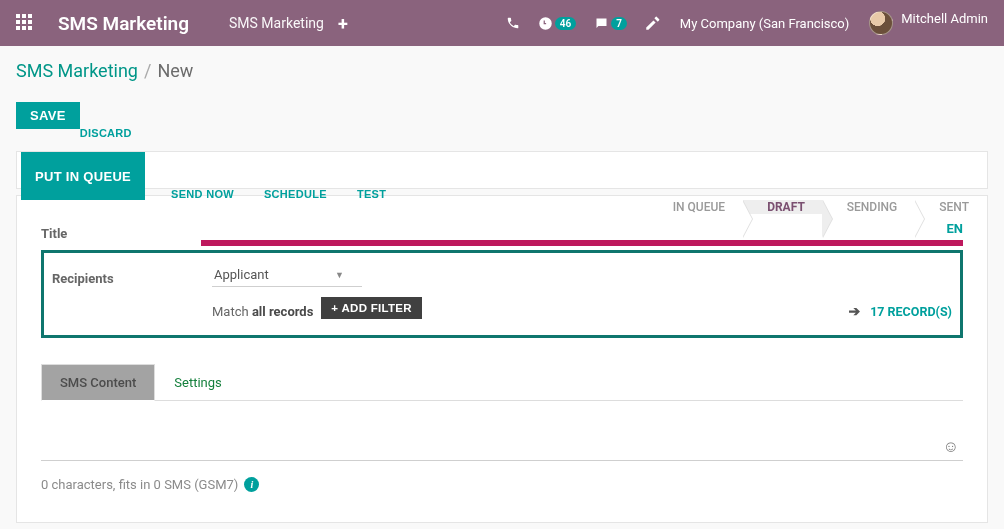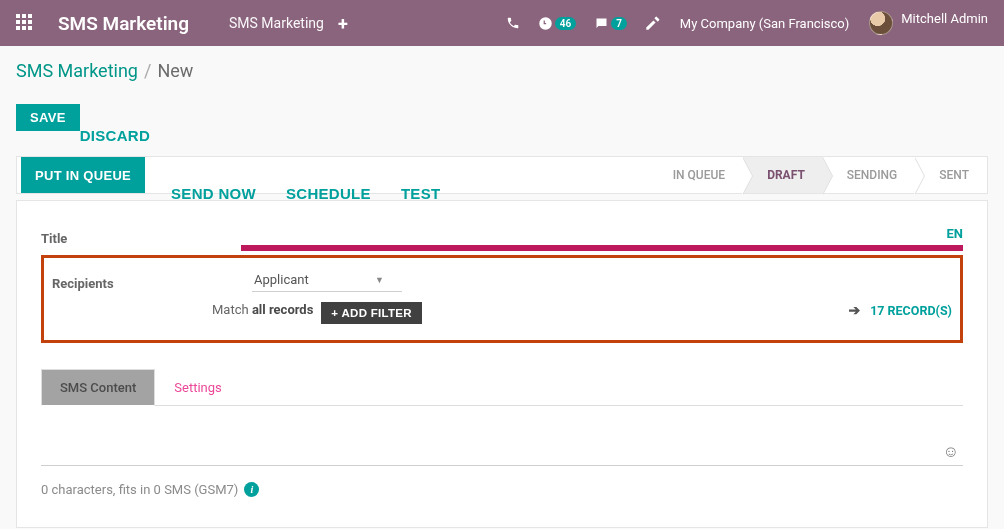--- a/index.html
+++ b/index.html
@@ -64,31 +64,32 @@
     background: #00A09D;
     color: #fff;
     border: none;
     padding: 6px 14px;
     font-size: 13px;
     font-weight: 600;
     cursor: pointer;
     letter-spacing: 0.3px;
   }
   .btn-link {
-    background: none; border: none; color: #00A09D; font-weight: 600; font-size: 15px; cursor: pointer; letter-spacing: 0.3px; margin-top: 36px;
+    background: none; border: none; color: #00A09D; font-weight: 600; font-size: 11px; cursor: pointer; letter-spacing: 0.3px; margin-top: 36px;
   }
 
   
   .status-bar {
     border: 1px solid #e5e5e5;
     background: #fff;
     display: flex;
     align-items: stretch;
     height: 38px;
     margin-bottom: 6px;
+    flex-direction: column;
   }
   .status-left { display: flex; align-items: center; gap: 22px; padding-left: 4px;}
   .status-left .btn-primary { height: 100%; }
   .status-left .btn-link { height:100%; padding: 0 4px;}
   .status-right { margin-left: auto; display: flex; align-items: stretch; }
   .stage {
     position: relative;
     display: flex; align-items: center;
     padding: 0 18px 0 24px;
     font-size: 12px;
@@ -120,21 +121,21 @@
   .stage.active::after { border-left-color: #eeeeee; }
   .stage:last-child::after, .stage:last-child::before { display:none; }
 
   
   .sheet {
     border: 1px solid #e5e5e5;
     background: #fff;
     padding: 24px 24px 30px;
     min-height: 320px;
   }
-  .form-row { display: flex; align-items: flex-start; gap: 40px; }
+  .form-row { display: flex; align-items: flex-start; }
   .label {
     width: 160px;
     color: #666;
     font-weight: 700;
     font-size: 13px;
     padding-top: 6px;
   }
   .title-input-wrap {
     flex: 1;
     display: flex;
@@ -151,21 +152,21 @@
   }
   .lang-tag {
     color: #00A09D;
     font-weight: 700;
     font-size: 13px;
     cursor: pointer;
     margin-left: 8px;
   }
 
   .highlight-box {
-    border: 3px solid #c2410c;
+    border: 3px solid #0f766e;
     padding: 10px 8px 16px;
     margin-top: 4px;
   }
   .highlight-box .form-row { align-items: center; }
   .select-like {
     border: none;
     border-bottom: 1px solid #cfcfcf;
     padding: 4px 18px 4px 2px;
     font-size: 13px;
     color: #555;
@@ -174,21 +175,21 @@
     cursor: pointer;
     display: inline-flex;
     justify-content: space-between;
     align-items: center;
   }
   .select-caret { font-size: 9px; color: #888; }
   .filter-row {
     margin-top: 10px;
     margin-left: 160px;
     display: flex;
-    align-items: flex-start;
+    align-items: flex-end;
     font-size: 13px;
     color: #666;
   }
   .filter-row .match-text { margin-right: 8px; }
   .filter-row .match-text b { color: #4a4a4a; font-weight:700; }
   .btn-addfilter {
     background: #404040;
     color: #fff;
     border: none;
     padding: 5px 10px;
@@ -209,21 +210,21 @@
 
   
   .tabs {
     display: flex;
     border-bottom: 1px solid #ddd;
     margin-top: 26px;
   }
   .tab {
     padding: 10px 18px;
     font-size: 13px;
-    color: #ec4899;
+    color: #15803d;
     cursor: pointer;
     border: 1px solid transparent;
     border-bottom: none;
     margin-bottom: -1px;
   }
   .tab.active {
     background: #a3a3a3;
     border-color: #ddd;
     border-bottom: 1px solid #fff;
     color: #4c4c4c;

